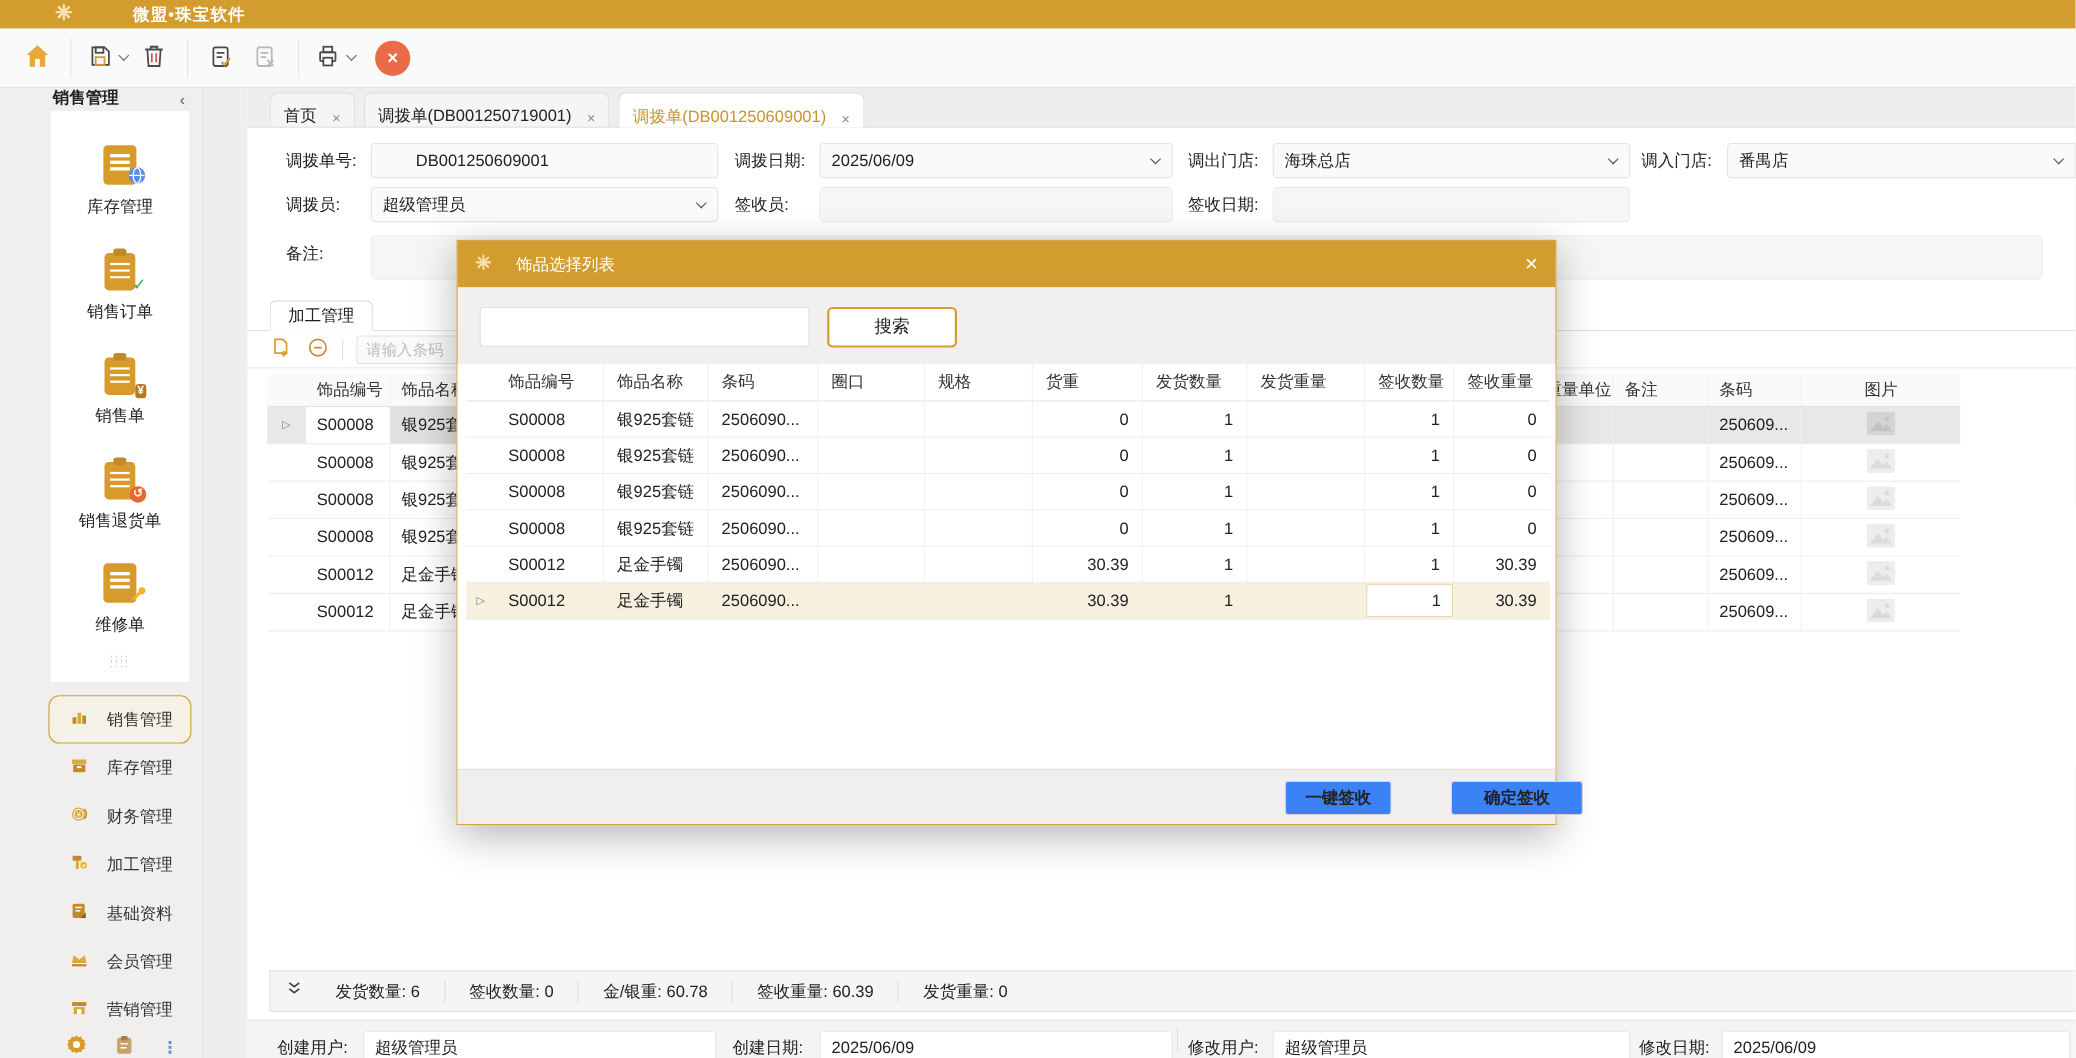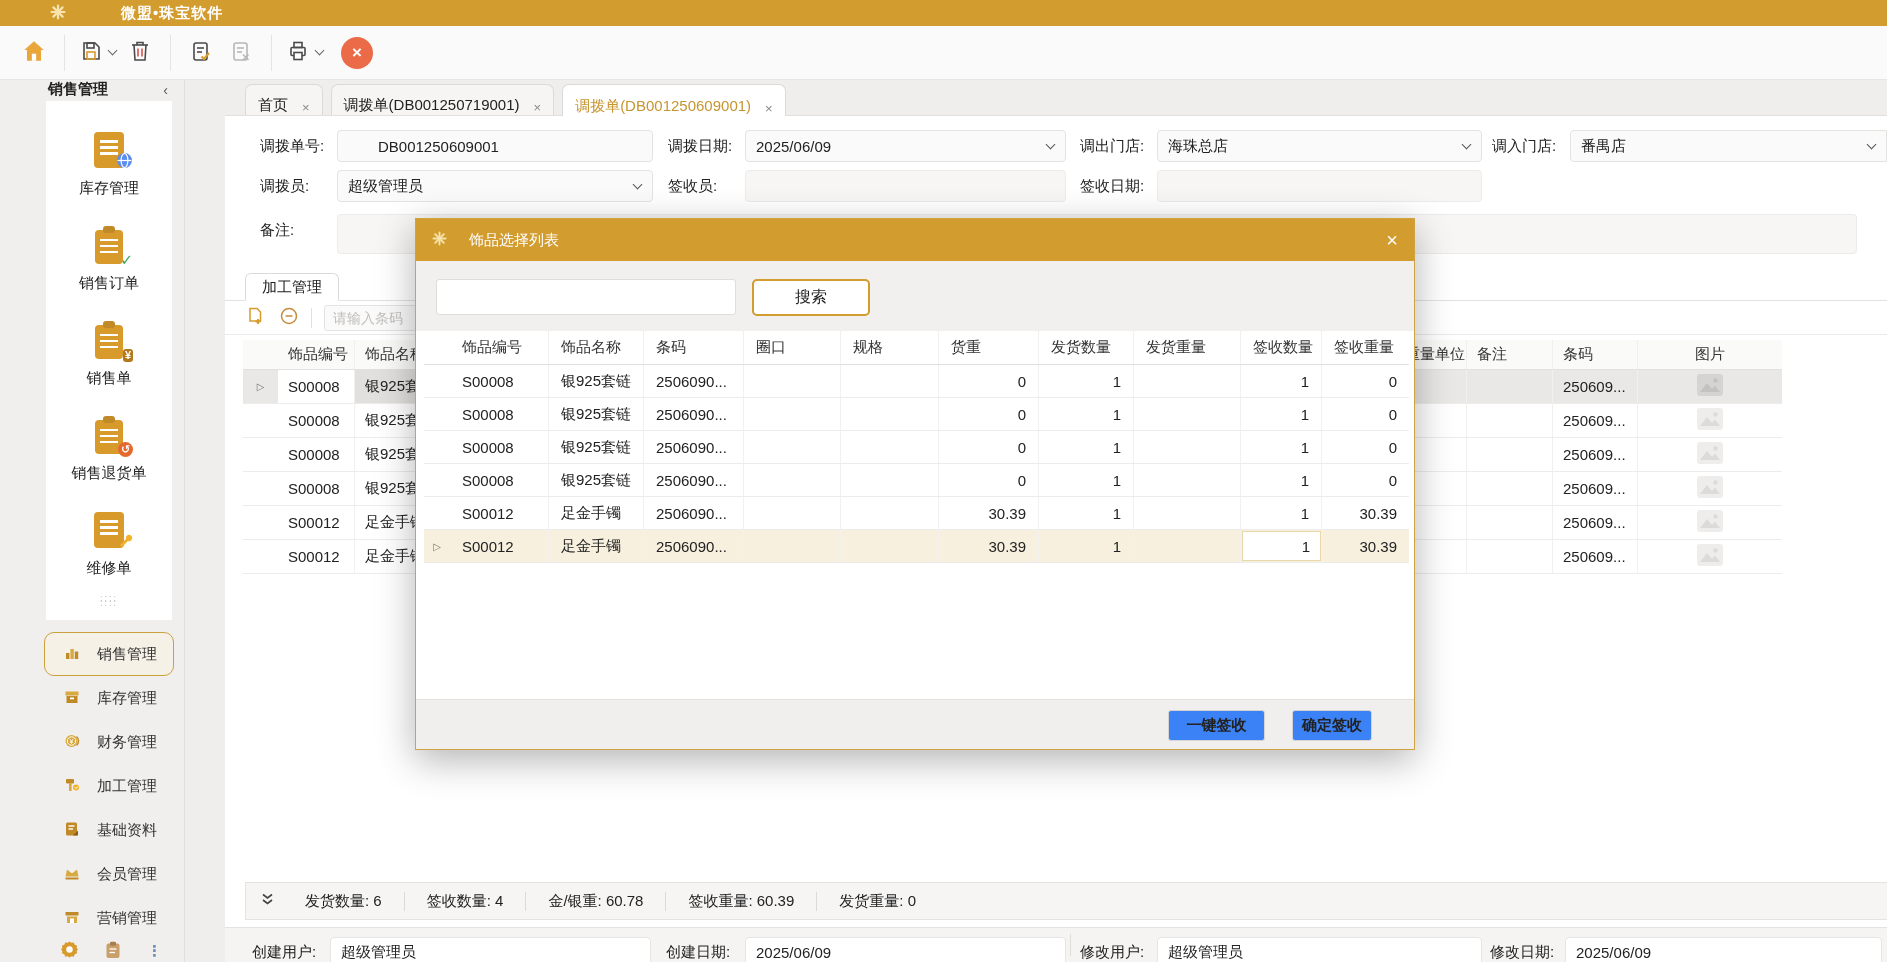--- a/index.html
+++ b/index.html
@@ -110,21 +110,21 @@
   .mc.w-sw   { width:107px; }
   .mc.w-rq   { width:81px; }
   .mc.w-rw   { width:87px; border-right:none; }
   .mc.num { justify-content:flex-end; }
   .mrow.sel { background:#f7f0df; }
   .mrow.sel .mc { background:#f7f0df; }
   .editbox { position:absolute; inset:1px 0 1px 1px; background:#fff; border:1px solid #ead9a8; display:flex; align-items:center; justify-content:flex-end; padding-right:10px; }
   .m-footer { position:absolute; left:0; bottom:0; width:100%; height:50px; background:#f1efee; border-top:1px solid #e2e0de; }
   .m-btn { position:absolute; top:10px; height:31px; background:#3b82f6; border:1px solid #d6d4d2; border-radius:3px; display:flex; align-items:center; justify-content:center; cursor:pointer; font-size:15px;font-weight:bold; }
   .m-btn.batch { left:752px; width:97px; }
-  .m-btn.confirm { left:876px; width:80px; }
+  .m-btn.confirm { left:903px; width:120px; }
 </style>
 </head>
 <body>
 
 <div class="titlebar">
   <span class="logo">
     <svg width="16" height="16" viewBox="0 0 16 16">
         <g stroke="#F6E3AE" stroke-width="2.2" stroke-linecap="round">
           <line x1="8" y1="1.5" x2="8" y2="14.5"></line>
           <line x1="1.5" y1="8" x2="14.5" y2="8"></line>
@@ -503,21 +503,21 @@
         </div>
     </div>
   </div>
 
   <div class="statusbar">
     <span style="margin-right:8px;"><svg width="15" height="16" viewBox="0 0 15 16" fill="none" stroke="#444" stroke-width="1.6">
           <path d="M3 2.5 L7.5 6 L12 2.5"></path>
           <path d="M3 8 L7.5 11.5 L12 8"></path>
         </svg></span>
     <span class="sb-item">发货数量: 6</span>
-    <span class="sb-item">签收数量: 4</span>
+    <span class="sb-item">签收数量: 0</span>
     <span class="sb-item">金/银重: 60.78</span>
     <span class="sb-item">签收重量: 60.39</span>
     <span class="sb-item">发货重量: 0</span>
   </div>
 
   <div class="footer">
     <span class="lbl" style="left:27px;">创建用户:</span>
     <div class="f-inp" style="left:105px; width:321px;">
         <span>超级管理员</span>
       </div>

